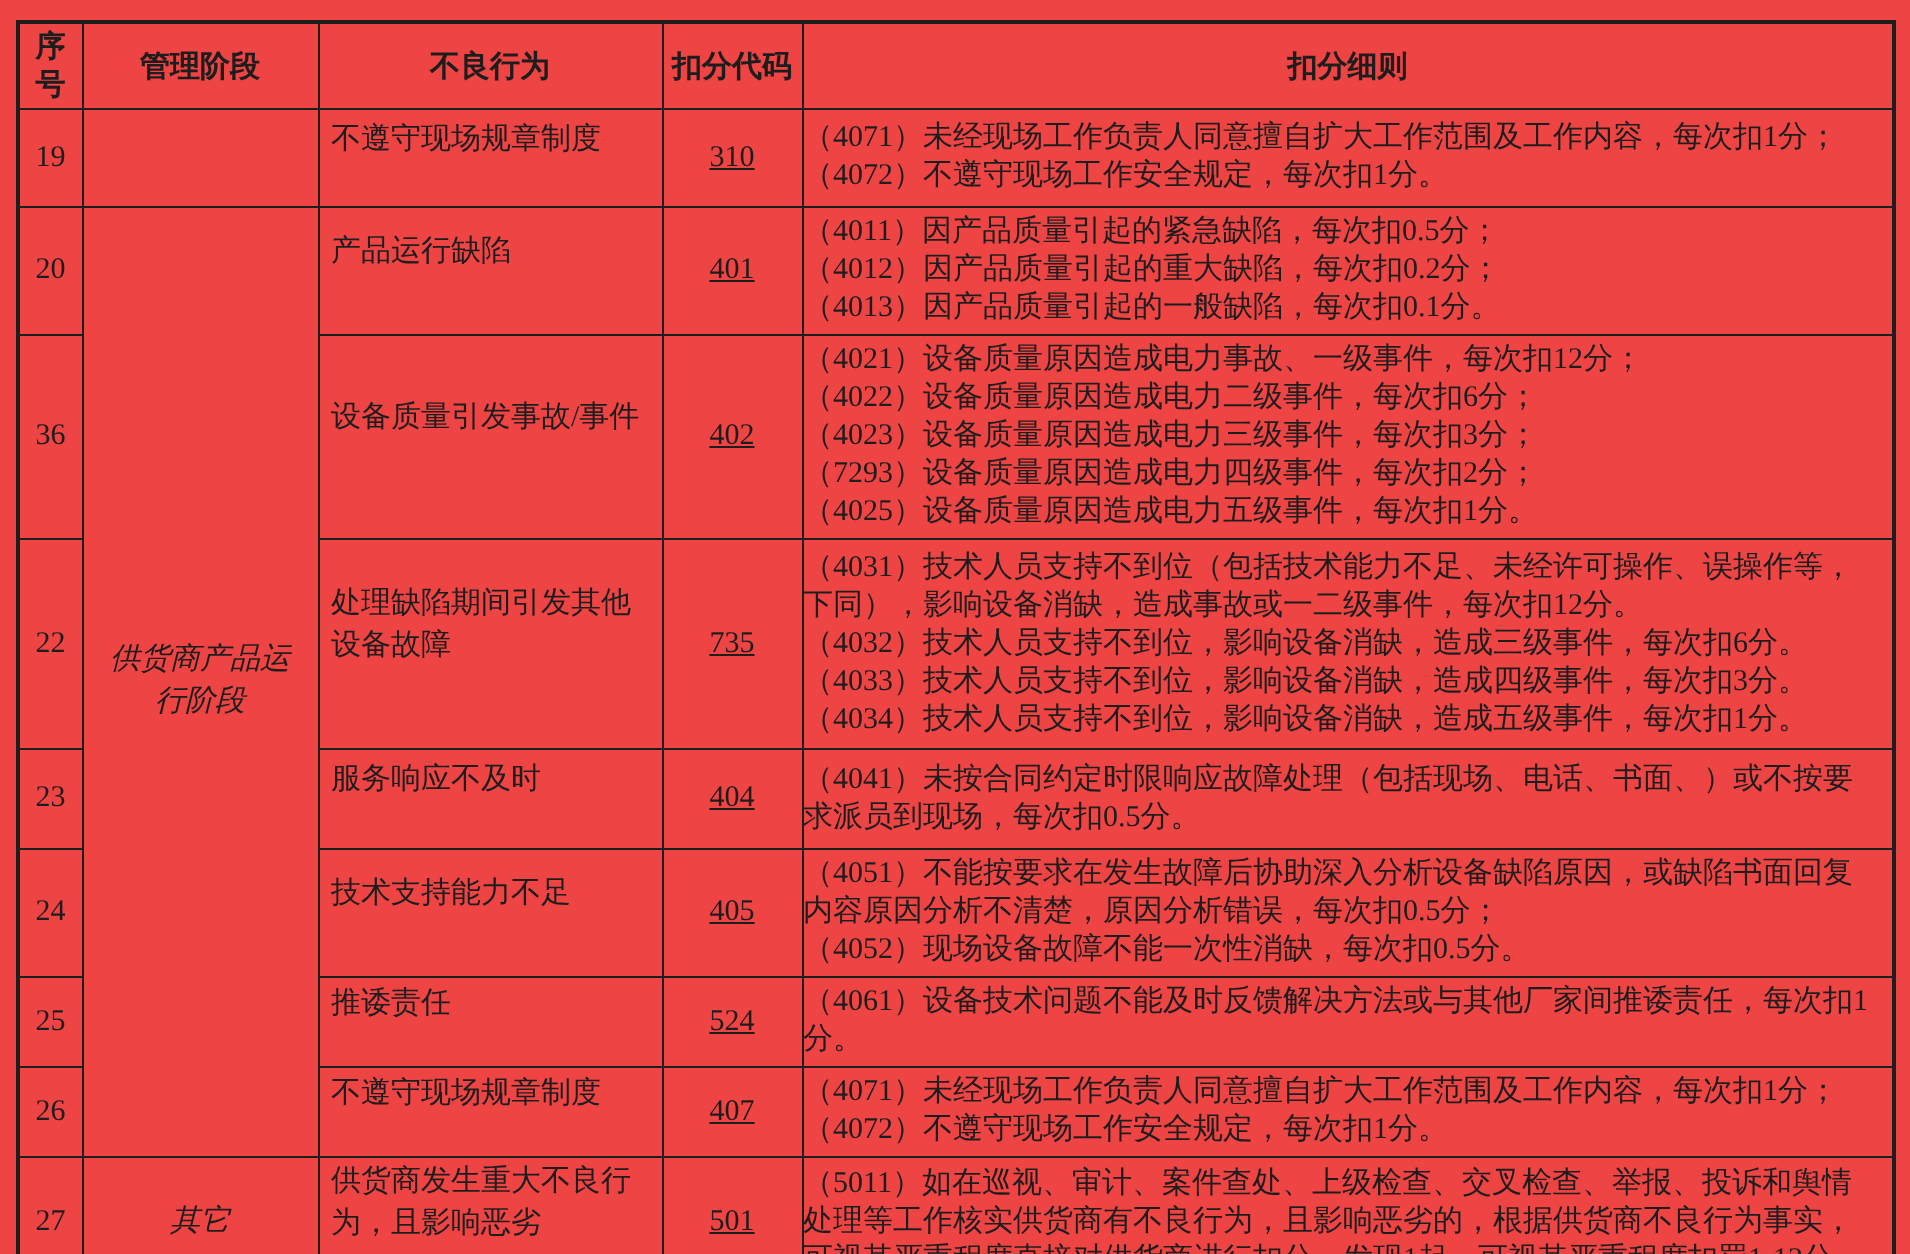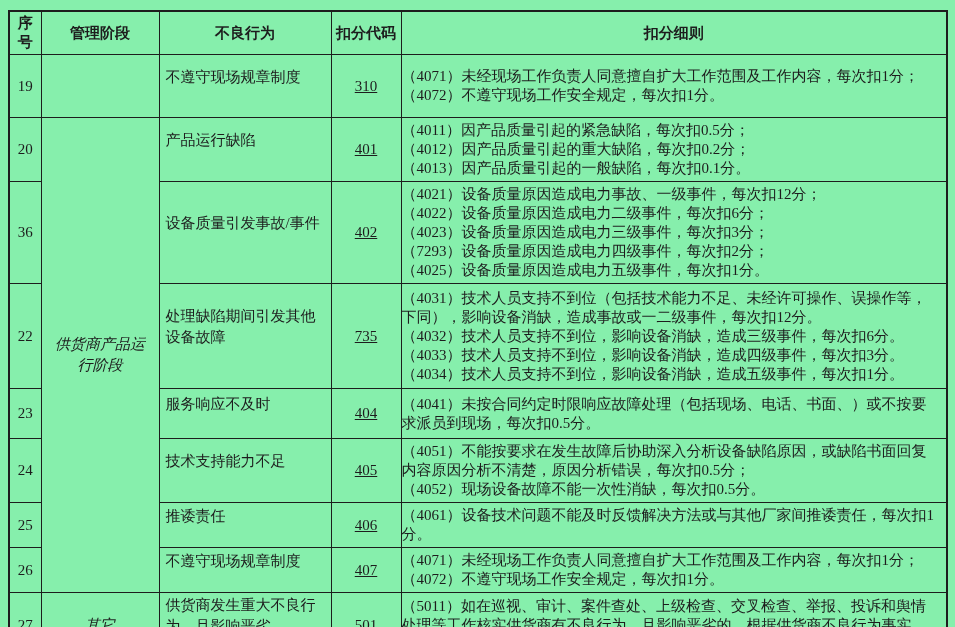--- a/index.html
+++ b/index.html
@@ -6,21 +6,21 @@
   html, body {
     width: 955px; height: 627px;
     background: #ffffff;
     font-family: "Liberation Serif", "DejaVu Serif", serif;
     color: #1d1d1d;
     overflow: hidden;
   }
   .page {
     position: relative;
     width: 955px; height: 627px;
-    background: #86efac;
+    background: #ef4444;
   }
   table.rule-table {
     position: absolute;
     left: 8px; top: 10px;
     width: 940px;
     border-collapse: collapse;
     table-layout: fixed;
     border: 2px solid #1d1d1d;
   }
   table.rule-table th,
@@ -82,21 +82,21 @@
     <thead>
       <tr style="height:38px">
         <th class="col-header">序号</th>
         <th class="col-header">管理阶段</th>
         <th class="col-header">不良行为</th>
         <th class="col-header">扣分代码</th>
         <th class="col-header">扣分细则</th>
       </tr>
     </thead>
     <tbody>
-      <tr style="height:63px">
+      <tr style="height:49px">
         <td class="cell-no">19</td>
         <td class="cell-stage"></td>
         <td class="cell-behavior">不遵守现场规章制度</td>
         <td class="cell-code">310</td>
         <td class="cell-detail">（4071）未经现场工作负责人同意擅自扩大工作范围及工作内容，每次扣1分；
 （4072）不遵守现场工作安全规定，每次扣1分。</td>
       </tr>
       <tr style="height:59px">
         <td class="cell-no">20</td>
         <td class="cell-stage" rowspan="7">供货商产品运行阶段</td>
@@ -134,21 +134,21 @@
       <tr style="height:55px">
         <td class="cell-no">24</td>
         <td class="cell-behavior">技术支持能力不足</td>
         <td class="cell-code">405</td>
         <td class="cell-detail">（4051）不能按要求在发生故障后协助深入分析设备缺陷原因，或缺陷书面回复内容原因分析不清楚，原因分析错误，每次扣0.5分；
 （4052）现场设备故障不能一次性消缺，每次扣0.5分。</td>
       </tr>
       <tr style="height:45px">
         <td class="cell-no">25</td>
         <td class="cell-behavior">推诿责任</td>
-        <td class="cell-code">406</td>
+        <td class="cell-code">524</td>
         <td class="cell-detail">（4061）设备技术问题不能及时反馈解决方法或与其他厂家间推诿责任，每次扣1分。</td>
       </tr>
       <tr style="height:45px">
         <td class="cell-no">26</td>
         <td class="cell-behavior">不遵守现场规章制度</td>
         <td class="cell-code">407</td>
         <td class="cell-detail">（4071）未经现场工作负责人同意擅自扩大工作范围及工作内容，每次扣1分；
 （4072）不遵守现场工作安全规定，每次扣1分。</td>
       </tr>
       <tr style="height:66px">

